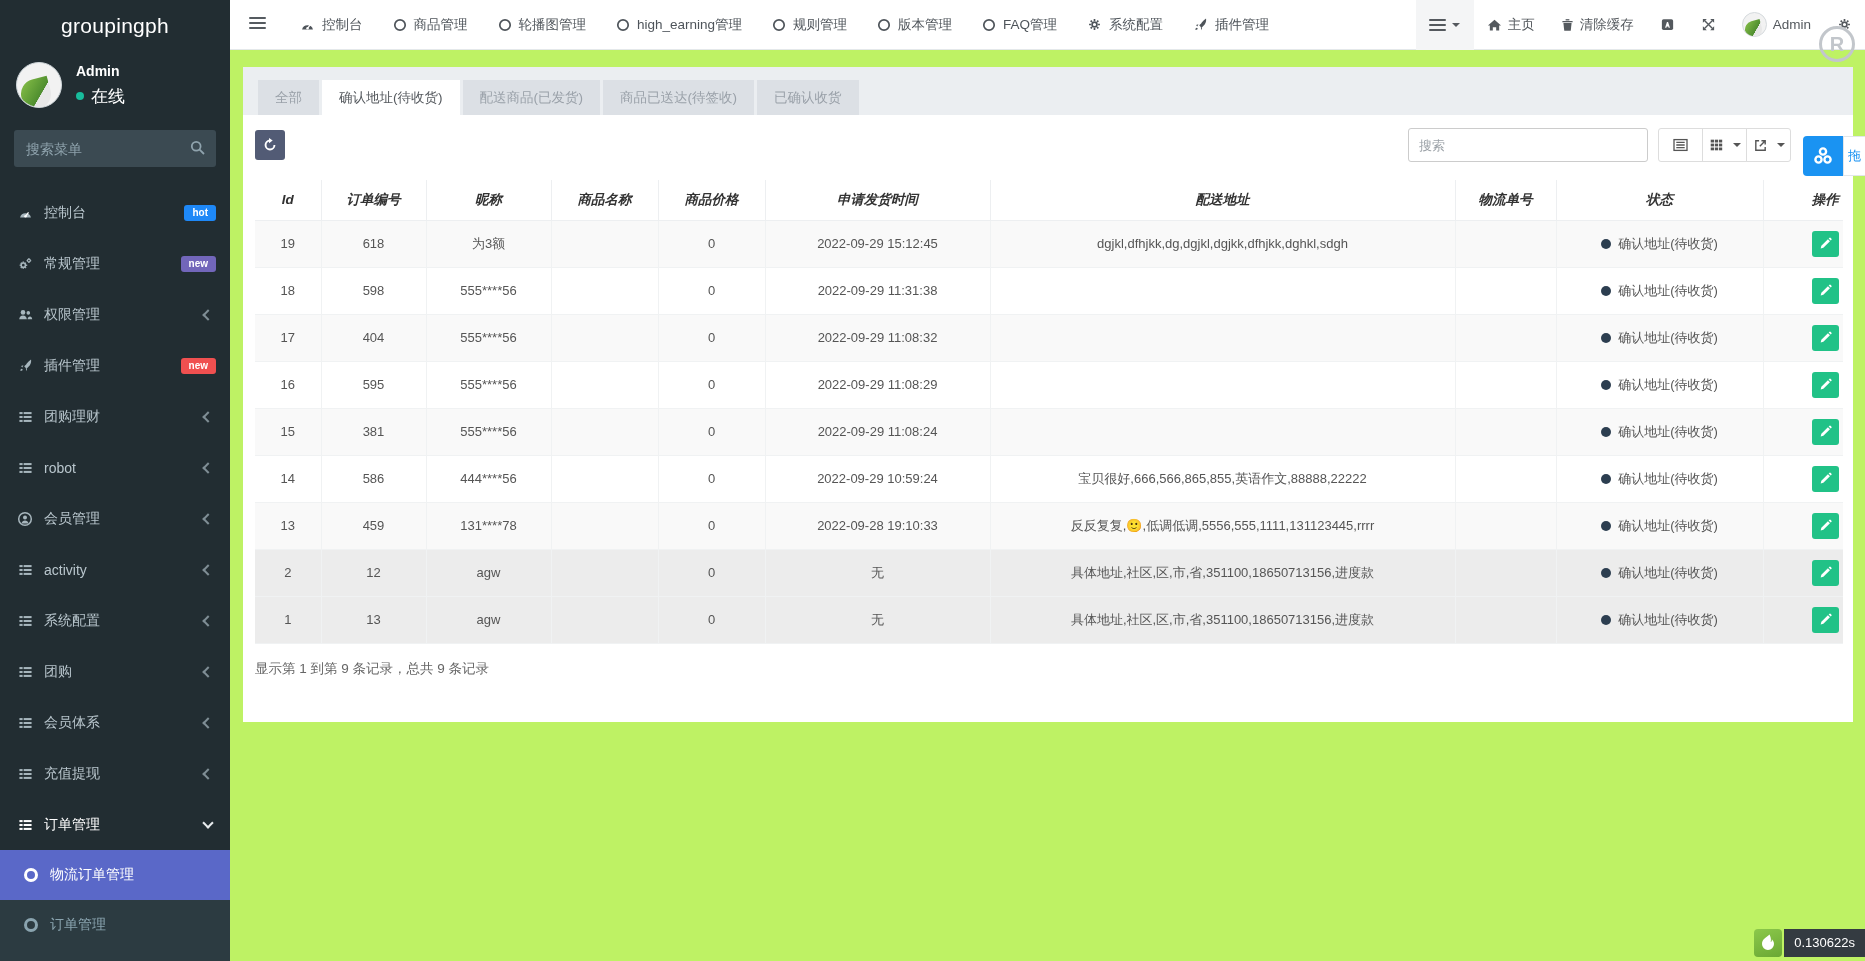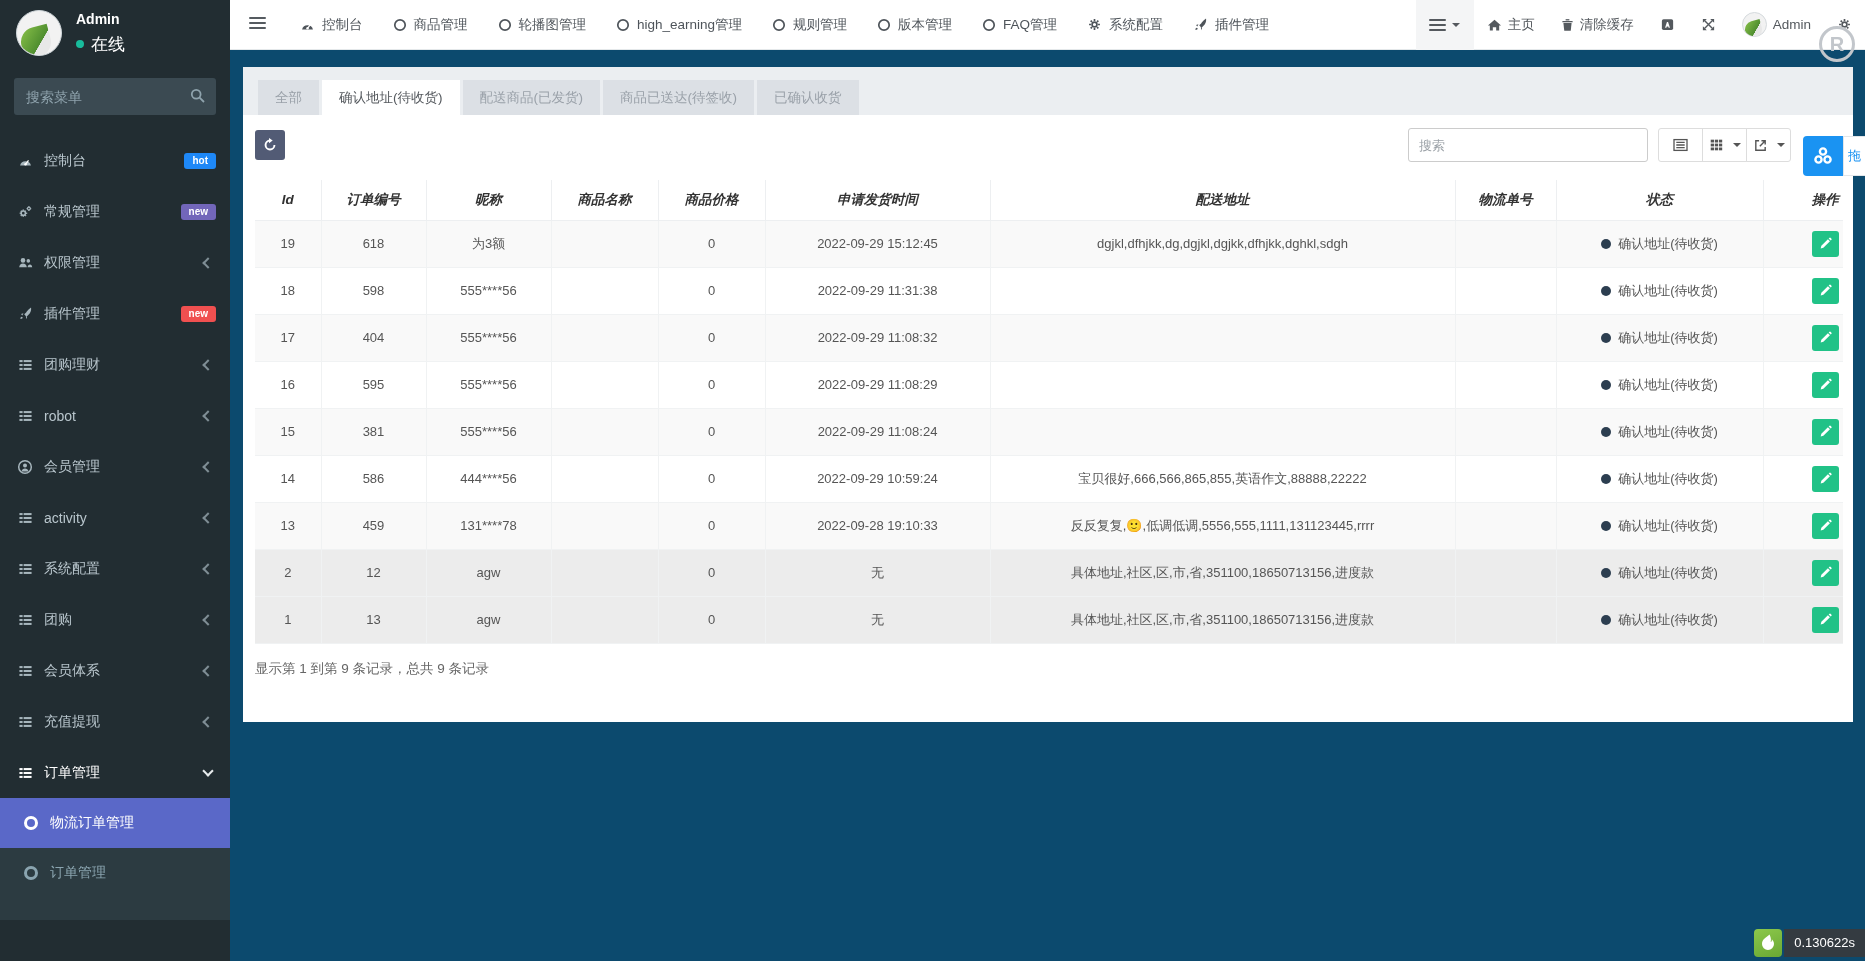--- a/index.html
+++ b/index.html
@@ -46,21 +46,21 @@
   .nav-item .icn { display:inline-flex; color:#4e545a; }
   .nav-right { margin-left:auto; display:flex; align-items:center; height:50px; color:#54595e; }
   .nav-dd { width:58px; height:50px; background:#f4f5f6; display:flex; align-items:center; justify-content:center; cursor:pointer; }
   .caret { display:inline-block; width:0; height:0; border:4px solid transparent; border-top-color:currentColor; margin-left:6px; position:relative; top:2px; }
   .nav-link { display:flex; align-items:center; gap:6px; padding:0 13px; height:50px; font-size:13.5px; cursor:pointer; white-space:nowrap; }
   .avatar-sm { width:25px; height:25px; border-radius:50%; background:#f2f2f2; border:1px solid #d5dadd; position:relative; overflow:hidden; }
   .avatar-sm::after { content:""; position:absolute; left:2px; top:8px; width:17px; height:17px; background:linear-gradient(135deg,#8bc34a 0%,#4f8e2f 60%,#e8e8e8 61%); border-radius:50% 0 50% 50%; transform:rotate(-15deg); }
   .watermark { position:absolute; left:1819px; top:26px; width:36px; height:36px; border:3px solid #c2c6cb; border-radius:50%; color:#c2c6cb; font-weight:bold; font-size:20px; display:flex; align-items:center; justify-content:center; z-index:6; background:transparent; }
 
   
-  .content { position:absolute; left:230px; top:50px; width:1635px; height:911px; background:#0c4a6e; }
+  .content { position:absolute; left:230px; top:50px; width:1635px; height:911px; background:#bef264; }
   .tab-bar { margin:17px 12px 0 13px; background:#ebeef1; height:48px; display:flex; align-items:flex-end; padding-left:15px; }
   .tab { height:35px; line-height:35px; padding:0 17px; font-size:13.5px; background:#dce0e5; color:#9aa1a9; margin-right:3px; cursor:pointer; white-space:nowrap; }
   .tab.active { background:#fff; color:#565a5f; }
   .panel-body { margin:0 12px 0 13px; background:#fff; min-height:607px; padding:13px 12px 26px; position:relative; }
   .toolbar { display:flex; align-items:center; }
   .btn-refresh { width:30px; height:30px; border:none; border-radius:3px; background:#525b75; color:#fff; display:flex; align-items:center; justify-content:center; cursor:pointer; }
   .toolbar-right { margin-left:auto; display:flex; align-items:center; margin-right:50px; }
   .search-box { width:240px; height:34px; border:1px solid #ccc; border-radius:3px; padding:0 10px; font-size:13px; color:#555; outline:none; font-family:inherit; }
   .search-box::placeholder { color:#9aa0a6; }
   .btn-group { display:flex; margin-left:10px; }
@@ -88,20 +88,21 @@
   .exec-logo { width:28px; height:28px; border-radius:4px; background:linear-gradient(160deg,#8cc84b,#6aa834); display:flex; align-items:center; justify-content:center; margin-right:2px; }
   .exec-time { height:28px; background:#343b41; color:#fff; font-size:13px; line-height:28px; padding:0 10px; min-width:78px; }
   .icn svg { display:block; }
 </style>
 </head>
 <body>
 
 <div class="page">
 
   <aside class="sidebar">
+    <div class="logo">groupingph</div>
     <div class="user-panel">
       <div class="avatar"></div>
       <div class="user-info">
         <div class="user-name">Admin</div>
         <div class="user-status">
           <span class="online-dot"></span>
           <span>在线</span>
         </div>
       </div>
     </div>

